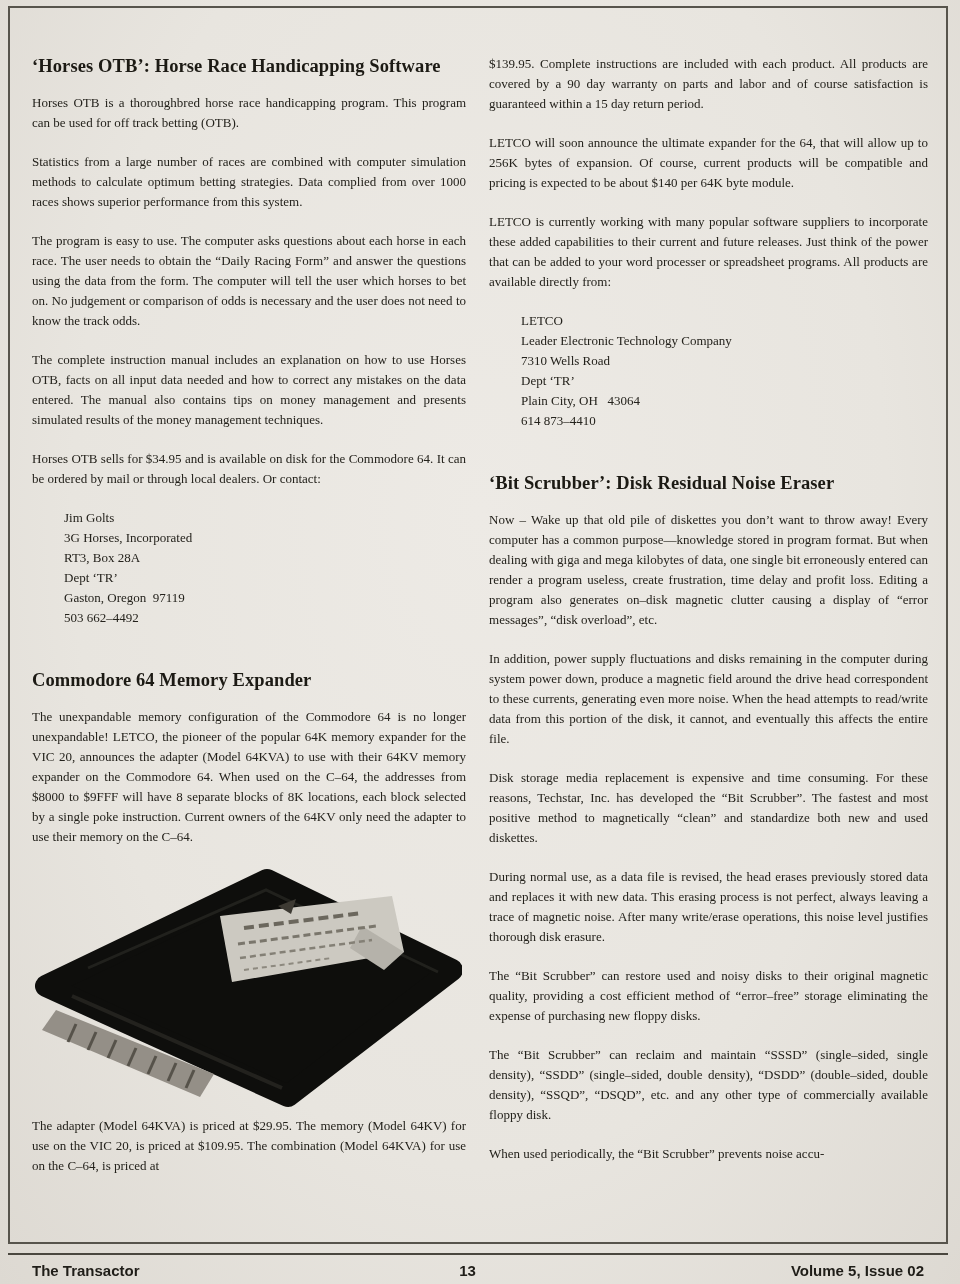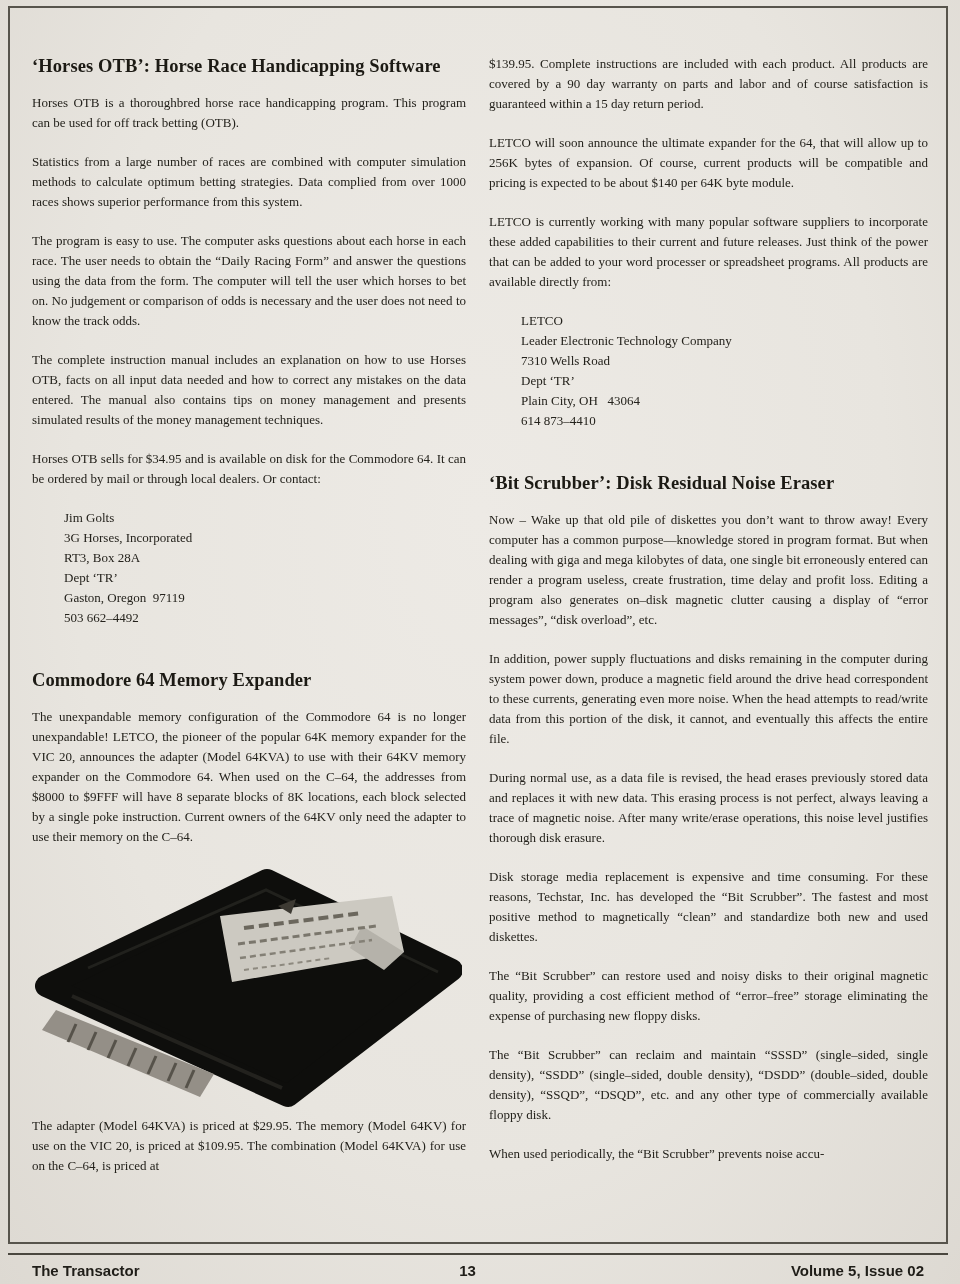--- a/index.html
+++ b/index.html
@@ -121,22 +121,22 @@
         <div class="addr-line">Leader Electronic Technology Company</div>
         <div class="addr-line">7310 Wells Road</div>
         <div class="addr-line">Dept ‘TR’</div>
         <div class="addr-line">Plain City, OH   43064</div>
         <div class="addr-line">614 873–4410</div>
       </div>
 
       <h2 class="article-title section-gap">‘Bit Scrubber’: Disk Residual Noise Eraser</h2>
       <p class="body-par">Now – Wake up that old pile of diskettes you don’t want to throw away! Every computer has a common purpose—knowledge stored in program format. But when dealing with giga and mega kilobytes of data, one single bit erroneously entered can render a program useless, create frustration, time delay and profit loss. Editing a program also generates on–disk magnetic clutter causing a display of “error messages”, “disk overload”, etc.</p>
       <p class="body-par">In addition, power supply fluctuations and disks remaining in the computer during system power down, produce a magnetic field around the drive head correspondent to these currents, generating even more noise. When the head attempts to read/write data from this portion of the disk, it cannot, and eventually this affects the entire file.</p>
+      <p class="body-par">Disk storage media replacement is expensive and time consuming. For these reasons, Techstar, Inc. has developed the “Bit Scrubber”. The fastest and most positive method to magnetically “clean” and standardize both new and used diskettes.</p>
       <p class="body-par">During normal use, as a data file is revised, the head erases previously stored data and replaces it with new data. This erasing process is not perfect, always leaving a trace of magnetic noise. After many write/erase operations, this noise level justifies thorough disk erasure.</p>
-      <p class="body-par">Disk storage media replacement is expensive and time consuming. For these reasons, Techstar, Inc. has developed the “Bit Scrubber”. The fastest and most positive method to magnetically “clean” and standardize both new and used diskettes.</p>
       <p class="body-par">The “Bit Scrubber” can restore used and noisy disks to their original magnetic quality, providing a cost efficient method of “error–free” storage eliminating the expense of purchasing new floppy disks.</p>
       <p class="body-par">The “Bit Scrubber” can reclaim and maintain “SSSD” (single–sided, single density), “SSDD” (single–sided, double density), “DSDD” (double–sided, double density), “SSQD”, “DSQD”, etc. and any other type of commercially available floppy disk.</p>
       <p class="body-par">When used periodically, the “Bit Scrubber” prevents noise accu-</p>
     </div>
 
   </div>
 </div>
 
 <div class="footer-bar">
   <span class="footer-left">The Transactor</span>

